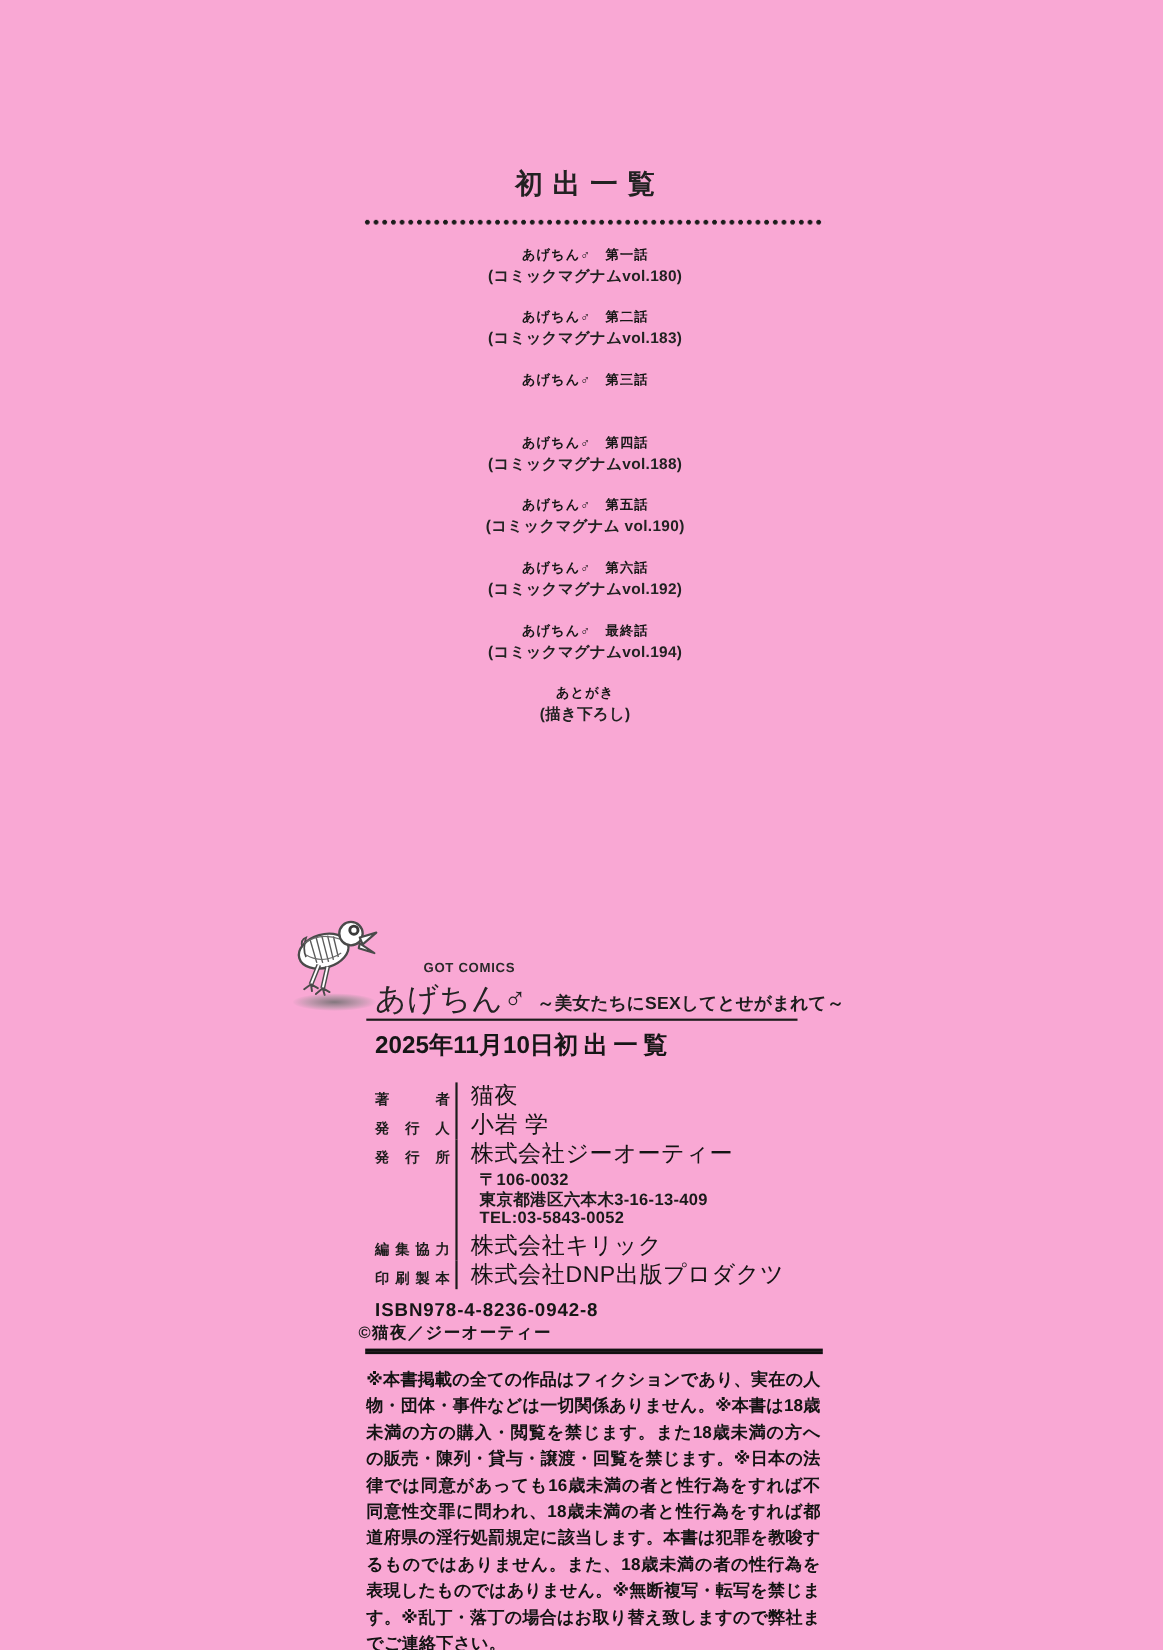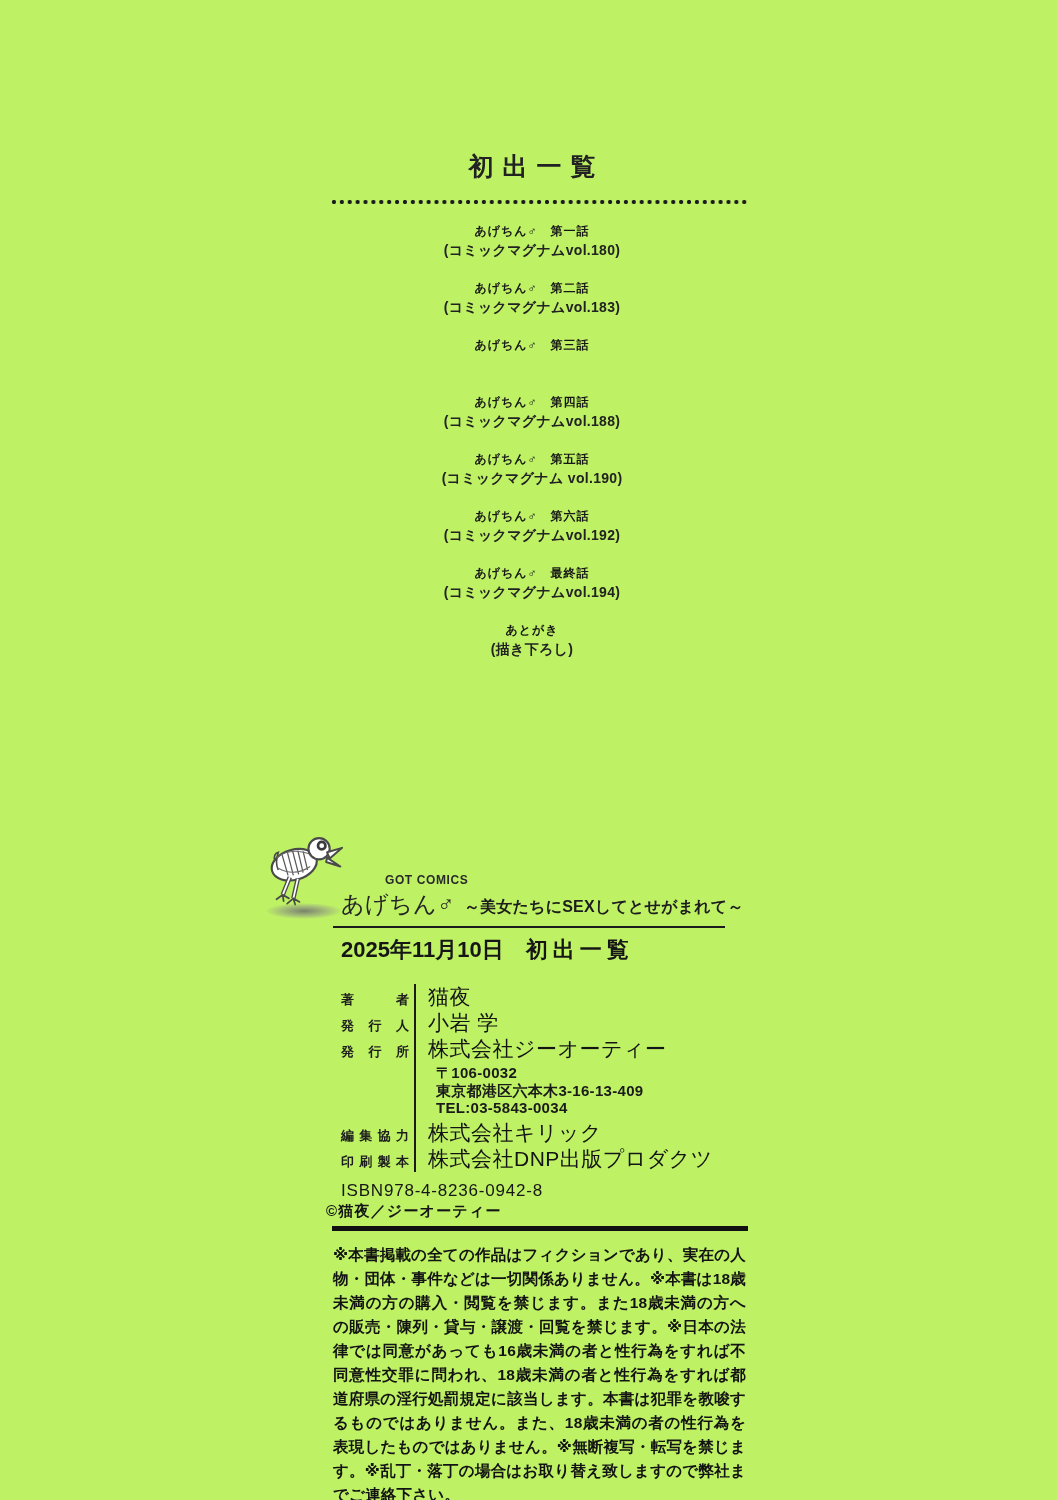--- a/index.html
+++ b/index.html
@@ -3,21 +3,21 @@
 <meta charset="utf-8">
 <style>
   * { margin: 0; padding: 0; box-sizing: border-box; }
   html, body { background: #e8e8e8; }
   body { font-family: "Liberation Sans", "DejaVu Sans", sans-serif; }
   .page {
     position: relative;
     width: 1057px;
     height: 1500px;
     margin: 0 auto;
-    background: #bef264;
+    background: #f9a8d4;
     color: #1a1a1a;
     overflow: hidden;
   }
 
   
   .source-section { position: absolute; left: 330px; top: 150px; width: 420px; }
   .source-heading {
     width: 404px;
     text-align: center;
     font-size: 25px;
@@ -48,26 +48,26 @@
     border-radius: 50%;
   }
   .imprint {
     position: absolute; left: 343px; top: 873px;
     font-size: 12px; font-weight: 700; letter-spacing: 0.6px; color: #2a2a2a; margin-left: 42px;
   }
   .book-title-row {
     position: absolute; left: 341px; top: 889px; width: 400px;
     display: flex; align-items: baseline; gap: 9px; white-space: nowrap;
   }
-  .book-title { font-size: 23px; font-weight: 500; letter-spacing: 0.5px; color: #242424; }
+  .book-title { font-size: 28px; font-weight: 500; letter-spacing: 0.5px; color: #242424; }
   .book-subtitle { font-size: 16px; font-weight: 700; letter-spacing: 0.2px; color: #1d1d1d; }
   .title-rule { position: absolute; left: 333px; top: 926px; width: 392px; border-top: 2.5px solid #1c1c1c; }
   .issue-row {
     position: absolute; left: 341px; top: 935px;
-    display: flex; gap: 22px; font-size: 22px; font-weight: 700; color: #161616;
+    display: flex; font-size: 22px; font-weight: 700; color: #161616;
   }
   .issue-label { letter-spacing: 5px; }
 
   .credits { position: absolute; left: 341px; top: 984px; width: 404px; }
   .credit-row { display: flex; align-items: stretch; }
   .credit-label {
     width: 68px; flex: 0 0 68px;
     font-size: 13px; font-weight: 700; color: #1d1d1d;
     text-align: justify; text-align-last: justify;
     padding-top: 7px;
@@ -77,21 +77,21 @@
     margin-left: 5px;
     border-left: 2.5px solid #1c1c1c;
     padding: 0 0 0 12px;
   }
   .credit-value { font-size: 21px; line-height: 26px; font-weight: 500; color: #141414; letter-spacing: 0.5px; }
   .credit-details { padding: 2px 0 3px 8px; }
   .credit-detail-line { font-size: 15px; line-height: 17.5px; font-weight: 700; color: #1a1a1a; letter-spacing: 0.3px; }
 
   .isbn-line {
     position: absolute; left: 341px; top: 1181px;
-    font-size: 17px; font-weight: 400; letter-spacing: 0.8px; color: #161616; text-align: right;
+    font-size: 17px; font-weight: 700; letter-spacing: 0.8px; color: #161616; text-align: right;
   }
   .copyright-line {
     position: absolute; left: 326px; top: 1202px;
     font-size: 15px; font-weight: 700; letter-spacing: 1.2px; color: #161616;
   }
   .double-rule {
     position: absolute; left: 332px; top: 1226px; width: 416px;
     height: 3px;
     border-top: 3px solid #111;
     border-bottom: 2px solid #111;
@@ -203,21 +203,21 @@
         <div class="credit-value">小岩 学</div>
       </div>
     </div>
     <div class="credit-row">
       <div class="credit-label">発行所</div>
       <div class="credit-cell">
         <div class="credit-value">株式会社ジーオーティー</div>
         <div class="credit-details">
           <div class="credit-detail-line">〒106-0032</div>
           <div class="credit-detail-line">東京都港区六本木3-16-13-409</div>
-          <div class="credit-detail-line">TEL:03-5843-0034</div>
+          <div class="credit-detail-line">TEL:03-5843-0052</div>
         </div>
       </div>
     </div>
     <div class="credit-row">
       <div class="credit-label">編集協力</div>
       <div class="credit-cell">
         <div class="credit-value">株式会社キリック</div>
       </div>
     </div>
     <div class="credit-row">

